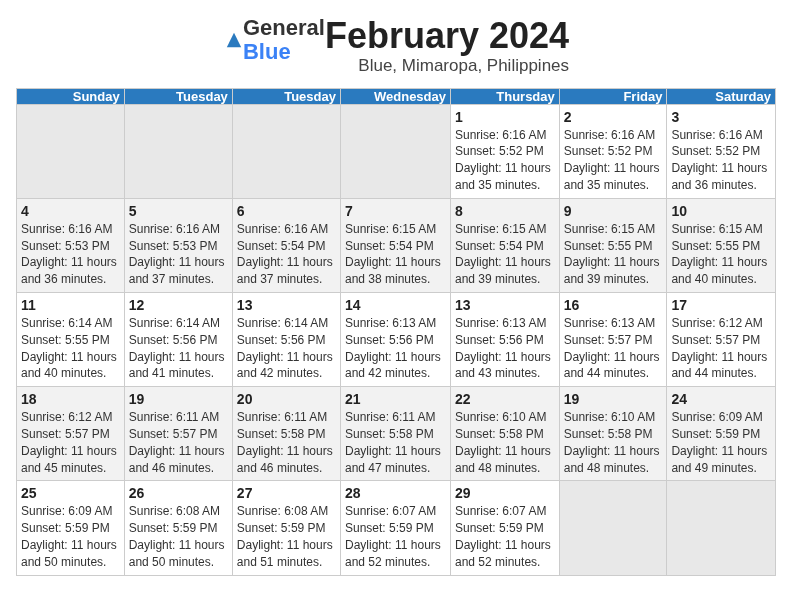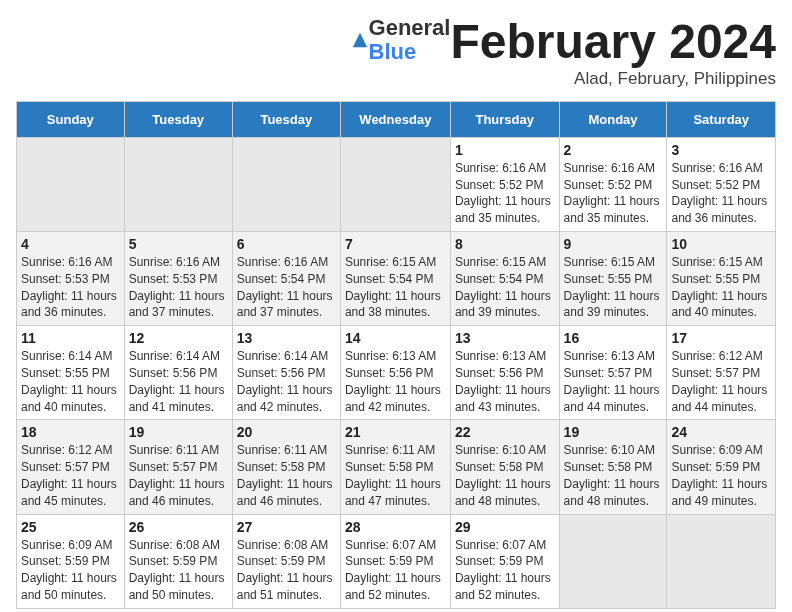--- a/index.html
+++ b/index.html
@@ -5,21 +5,21 @@
     * { box-sizing: border-box; margin: 0; padding: 0; }
     body {
       font-family: Arial, sans-serif;
       background: #fff;
       width: 792px;
       min-height: 612px;
       padding: 16px;
     }
     .header {
       display: flex;
-      justify-content: flex-end;
+      justify-content: center;
       align-items: flex-start;
       margin-bottom: 12px;
     }
     .logo {
       display: flex;
       align-items: center;
     }
     .logo-text {
       font-size: 22px;
       font-weight: bold;
@@ -29,40 +29,40 @@
     .logo-blue { color: #3b82f6; }
     .logo-icon {
       width: 18px;
       height: 18px;
       margin-left: 2px;
     }
     .title-block {
       text-align: right;
     }
     .title-block h1 {
-      font-size: 48px;
+      font-size: 36px;
       font-weight: bold;
       color: #222;
       line-height: 1.1;
     }
     .title-block h2 {
       font-size: 17px;
       font-weight: normal;
       color: #444;
     }
     table {
       width: 100%;
       border-collapse: collapse;
       font-size: 11px;
     }
     thead tr th {
       background: #2a7abf;
       color: #fff;
-      padding: 10px 4px;
-      text-align: center;
+      padding: 0 4px;
+      text-align: right;
       font-size: 13px;
       font-weight: bold;
       border: 1px solid #ccc;
     }
     tbody tr td {
       vertical-align: top;
       border: 1px solid #ccc;
       padding: 4px;
       width: 113px;
       min-height: 80px;
@@ -99,33 +99,33 @@
     </svg>
     <div>
       <div class="logo-text">
         <span class="logo-general">General</span><br>
         <span class="logo-blue">Blue</span>
       </div>
     </div>
   </div>
   <div class="title-block">
     <h1>February 2024</h1>
-    <h2>Alad, February, Philippines</h2>
+    <h2>Blue, Mimaropa, Philippines</h2>
   </div>
 </div>
 
 <table>
   <thead>
     <tr>
     <th>Sunday</th>
         <th>Tuesday</th>
         <th>Tuesday</th>
         <th>Wednesday</th>
         <th>Thursday</th>
-        <th>Monday</th>
+        <th>Friday</th>
         <th>Saturday</th>
       </tr>
   </thead>
   <tbody id="calendar-body">
   <tr>
         <td class="empty"></td>
         <td class="empty"></td>
         <td class="empty"></td>
         <td class="empty"></td>
         <td>

